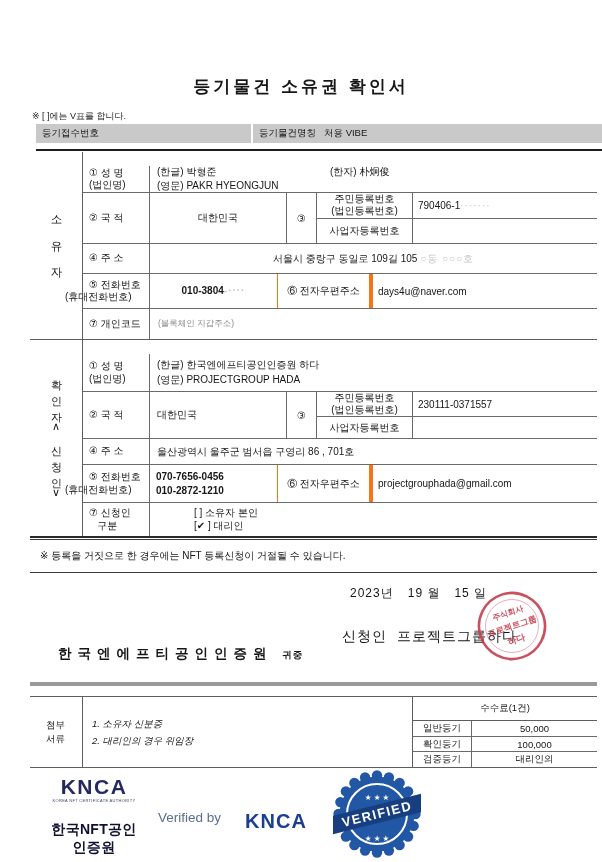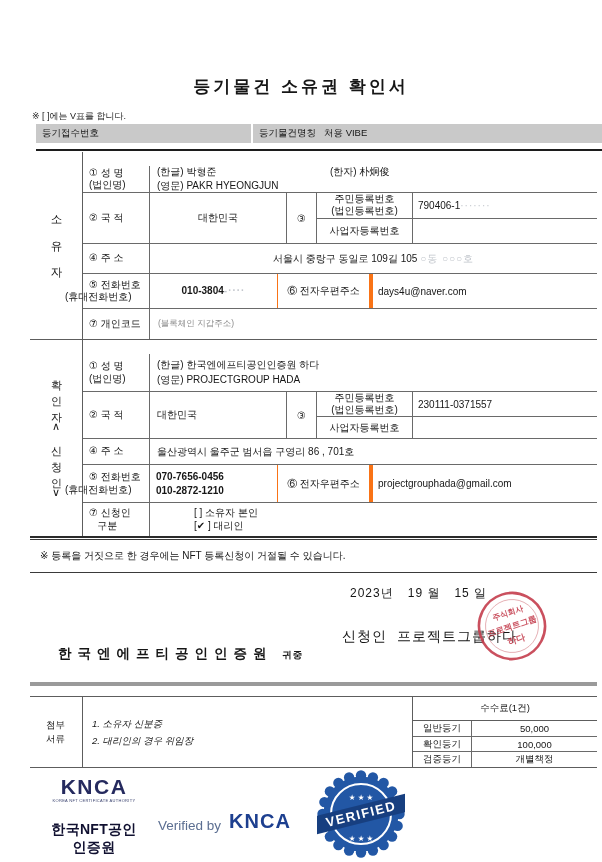--- a/index.html
+++ b/index.html
@@ -122,21 +122,21 @@
   
   #footer { top:772px; left:46px; width:520px; height:88px; display:flex;
     align-items:center; }
   .knca-logo { width:96px; text-align:center; }
   .knca-k { font-size:21px; font-weight:800; color:#252a5e; letter-spacing:1.5px;
     line-height:1; }
   .knca-sub { font-size:4px; color:#3c4470; letter-spacing:0.3px; margin-top:1px;
     white-space:nowrap; }
   .knca-kr { font-size:14px; font-weight:bold; color:#101030; margin-top:18px;
     letter-spacing:0.3px; }
-  .verified-by { margin-left:16px; display:flex; align-items:flex-end; gap:8px;margin-top:11px; }
+  .verified-by { margin-left:16px; display:flex; align-items:flex-start; gap:24px;margin-top:11px; }
   .vb-text { font-size:13.5px; color:#5b6e91; }
   .vb-brand { font-size:20px; font-weight:800; color:#1d3f8f; letter-spacing:1px; }
   .badgewrap { margin-left:26px; }
 </style>
 </head>
 <body>
 
 <div class="abs" id="title">등기물건 소유권 확인서</div>
 <div class="abs" id="vnote">※ [ ]에는 V표를 합니다.</div>
 
@@ -327,21 +327,21 @@
     <div class="fee-row">
       <div class="fee-name">일반등기</div>
       <div class="fee-val">50,000</div>
     </div>
     <div class="fee-row">
       <div class="fee-name">확인등기</div>
       <div class="fee-val">100,000</div>
     </div>
     <div class="fee-row">
       <div class="fee-name">검증등기</div>
-      <div class="fee-val">개별책정</div>
+      <div class="fee-val">대리인의</div>
     </div>
   </div>
 </div>
 
 <div class="abs" id="footer">
   <div class="knca-logo">
     <div class="knca-k">KNCA</div>
     <div class="knca-sub">KOREA NFT CERTIFICATE AUTHORITY</div>
     <div class="knca-kr">한국NFT공인인증원</div>
   </div>

